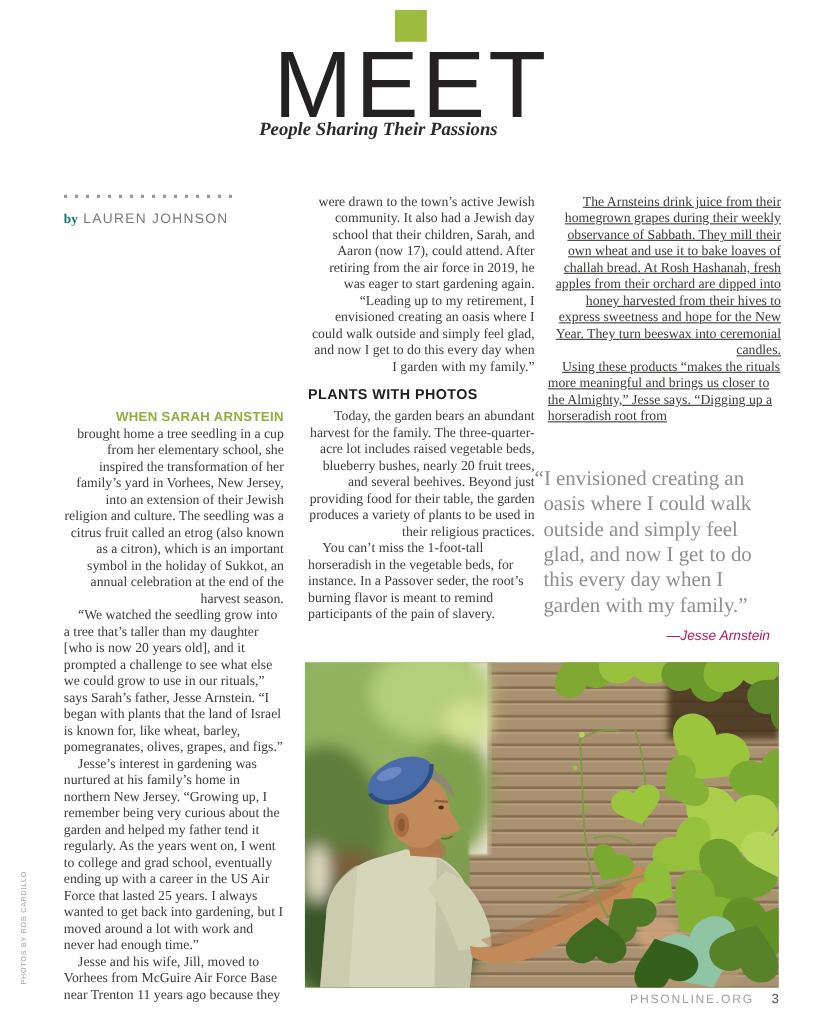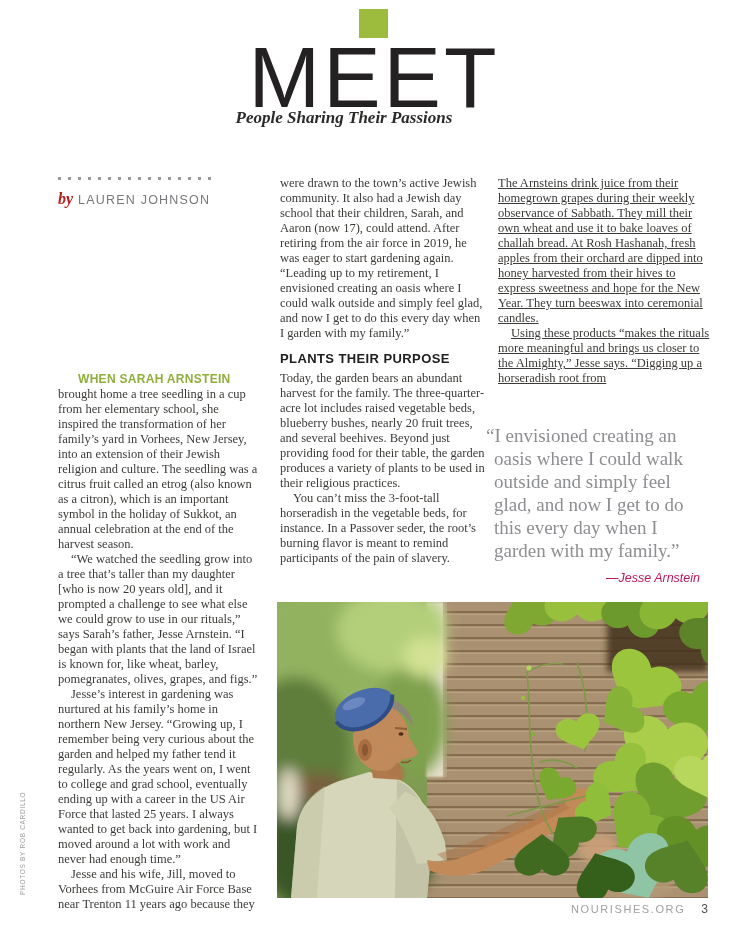--- a/index.html
+++ b/index.html
@@ -16,28 +16,28 @@
 
   
   .titleblock{position:absolute;left:58px;top:166px;width:200px;}
   .title{margin:0;font-style:italic;font-weight:700;font-size:31px;line-height:34px;color:#232021;}
   .title span{display:block;}
   .deck{margin-top:16px;font-family:"Liberation Sans",sans-serif;font-size:15.5px;line-height:20px;
         color:#77787b;letter-spacing:0.2px;}
   .dots{margin-top:11px;width:160px;height:3px;
         background:repeating-linear-gradient(90deg,#98999b 0 3px,transparent 3px 10px);}
   .byline{margin-top:10px;}
-  .byline .by{font-style:italic;font-weight:700;font-size:16px;color:#b91c1c;}
+  .byline .by{font-weight:700;font-size:12px;color:#0f766e;}
   .byline .name{font-family:"Liberation Sans",sans-serif;font-size:12.5px;color:#77787b;
         letter-spacing:1.2px;margin-left:5px;}
 
   
   .col{position:absolute;font-size:12.5px;line-height:15px;color:#3d3b38;}
   .col p{margin:0;text-indent:13px;}
-  .col p.first{text-indent:0;}
+  .col p.first{text-indent:0;text-align:right;}
   .col1{left:58px;top:372px;width:200px;}
   .col2{left:280px;top:176px;width:206px;}
   .col3{left:498px;top:176px;width:212px;text-decoration:underline;}
   .leadin{font-family:"Liberation Sans",sans-serif;font-weight:700;font-size:12px;
         color:#8fae3b;letter-spacing:0.3px;margin-left:20px;}
   .subhead{margin:10px 0 5px 0;font-family:"Liberation Sans",sans-serif;font-weight:700;
         font-size:13px;letter-spacing:0.4px;color:#202020;}
 
   
   .pullquote{position:absolute;left:486px;top:424px;width:218px;color:#8d8e91;}
@@ -77,23 +77,23 @@
 
   <div class="col col1">
     <p class="first"><span class="leadin">WHEN SARAH ARNSTEIN</span><span> brought home a tree seedling in a cup from her elementary school, she inspired the transformation of her family’s yard in Vorhees, New Jersey, into an extension of their Jewish religion and culture. The seedling was a citrus fruit called an etrog (also known as a citron), which is an important symbol in the holiday of Sukkot, an annual celebration at the end of the harvest season.</span></p>
     <p>“We watched the seedling grow into a tree that’s taller than my daughter [who is now 20 years old], and it prompted a challenge to see what else we could grow to use in our rituals,” says Sarah’s father, Jesse Arnstein. “I began with plants that the land of Israel is known for, like wheat, barley, pomegranates, olives, grapes, and figs.”</p>
     <p>Jesse’s interest in gardening was nurtured at his family’s home in northern New Jersey. “Growing up, I remember being very curious about the garden and helped my father tend it regularly. As the years went on, I went to college and grad school, eventually ending up with a career in the US Air Force that lasted 25 years. I always wanted to get back into gardening, but I moved around a lot with work and never had enough time.”</p>
     <p>Jesse and his wife, Jill, moved to Vorhees from McGuire Air Force Base near Trenton 11 years ago because they</p>
   </div>
 
   <div class="col col2">
     <p class="first">were drawn to the town’s active Jewish community. It also had a Jewish day school that their children, Sarah, and Aaron (now 17), could attend. After retiring from the air force in 2019, he was eager to start gardening again. “Leading up to my retirement, I envisioned creating an oasis where I could walk outside and simply feel glad, and now I get to do this every day when I garden with my family.”</p>
-    <div class="subhead">PLANTS THEIR PURPOSE</div>
+    <div class="subhead">PLANTS WITH PHOTOS</div>
     <p class="first">Today, the garden bears an abundant harvest for the family. The three-quarter-acre lot includes raised vegetable beds, blueberry bushes, nearly 20 fruit trees, and several beehives. Beyond just providing food for their table, the garden produces a variety of plants to be used in their religious practices.</p>
-    <p>You can’t miss the 3-foot-tall horseradish in the vegetable beds, for instance. In a Passover seder, the root’s burning flavor is meant to remind participants of the pain of slavery.</p>
+    <p>You can’t miss the 1-foot-tall horseradish in the vegetable beds, for instance. In a Passover seder, the root’s burning flavor is meant to remind participants of the pain of slavery.</p>
   </div>
 
   <div class="col col3">
     <p class="first">The Arnsteins drink juice from their homegrown grapes during their weekly observance of Sabbath. They mill their own wheat and use it to bake loaves of challah bread. At Rosh Hashanah, fresh apples from their orchard are dipped into honey harvested from their hives to express sweetness and hope for the New Year. They turn beeswax into ceremonial candles.</p>
     <p>Using these products “makes the rituals more meaningful and brings us closer to the Almighty,” Jesse says. “Digging up a horseradish root from</p>
   </div>
 
   <div class="pullquote">
     <p class="q">“I envisioned creating an oasis where I could walk outside and simply feel glad, and now I get to do this every day when I garden with my family.”</p>
     <div class="attr">—Jesse Arnstein</div>
@@ -199,16 +199,16 @@
       </g>
       <circle cx="252" cy="66" r="2.5" fill="#b7d65c"></circle>
       <circle cx="246" cy="96" r="2" fill="#9cc53e"></circle>
       <circle cx="256" cy="132" r="2" fill="#86b238"></circle>
     </svg>
   </div>
 
   <div class="photo-credit">PHOTOS BY ROB CARDILLO</div>
 
   <div class="footer">
-    <span class="site">NOURISHES.ORG</span><span class="pagenum">3</span>
+    <span class="site">PHSONLINE.ORG</span><span class="pagenum">3</span>
   </div>
 
 </div>
 
 </body></html>

